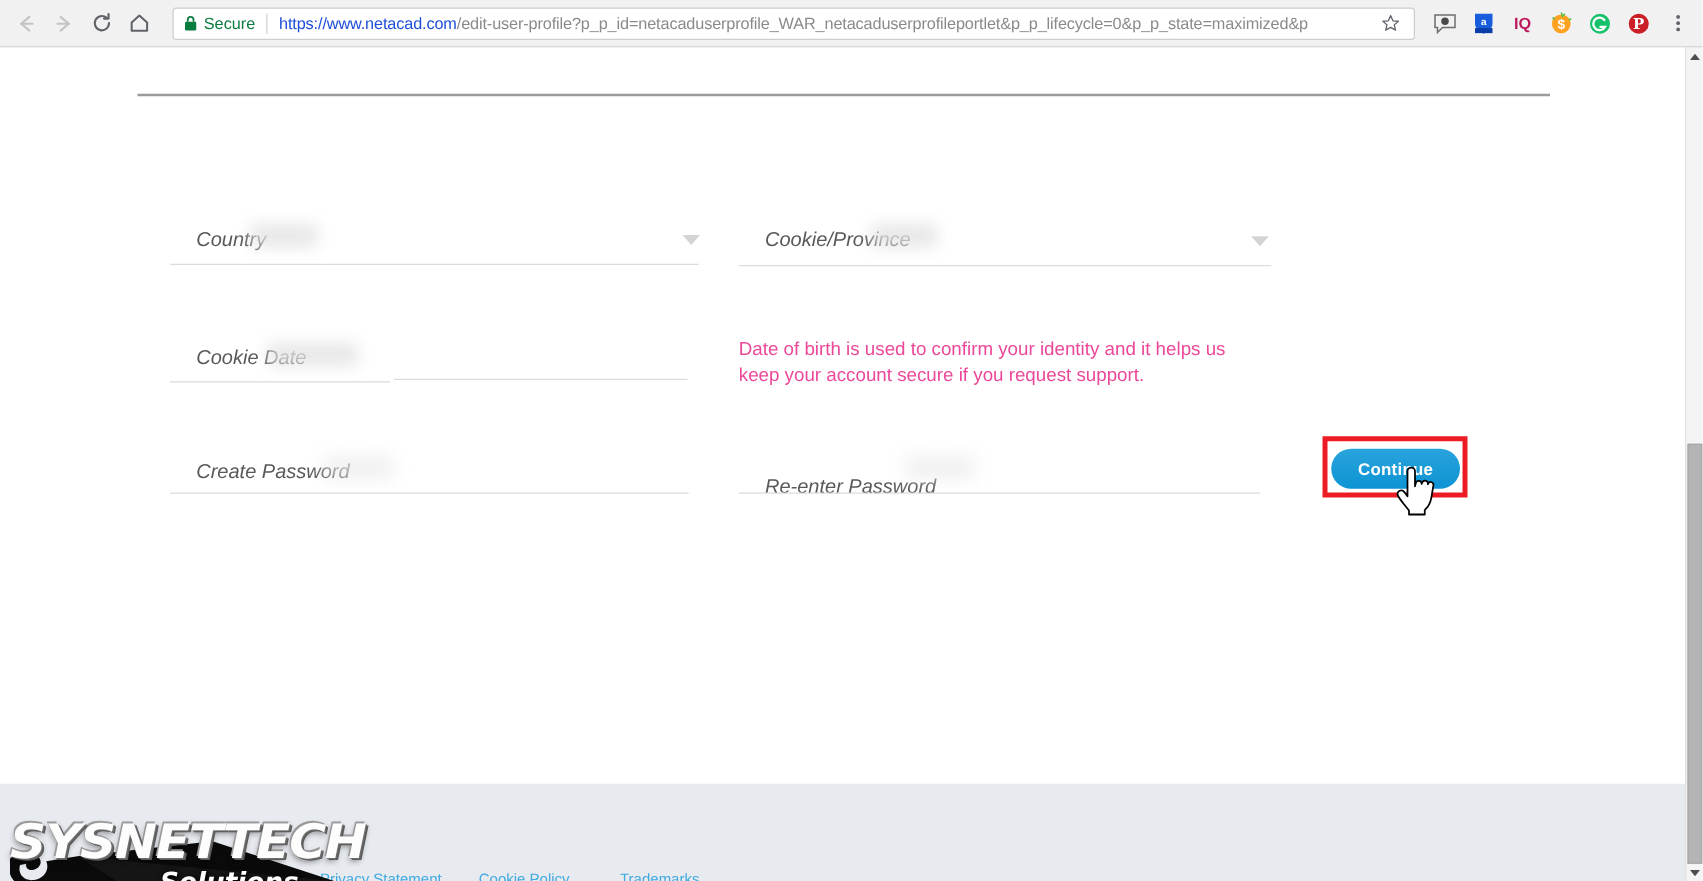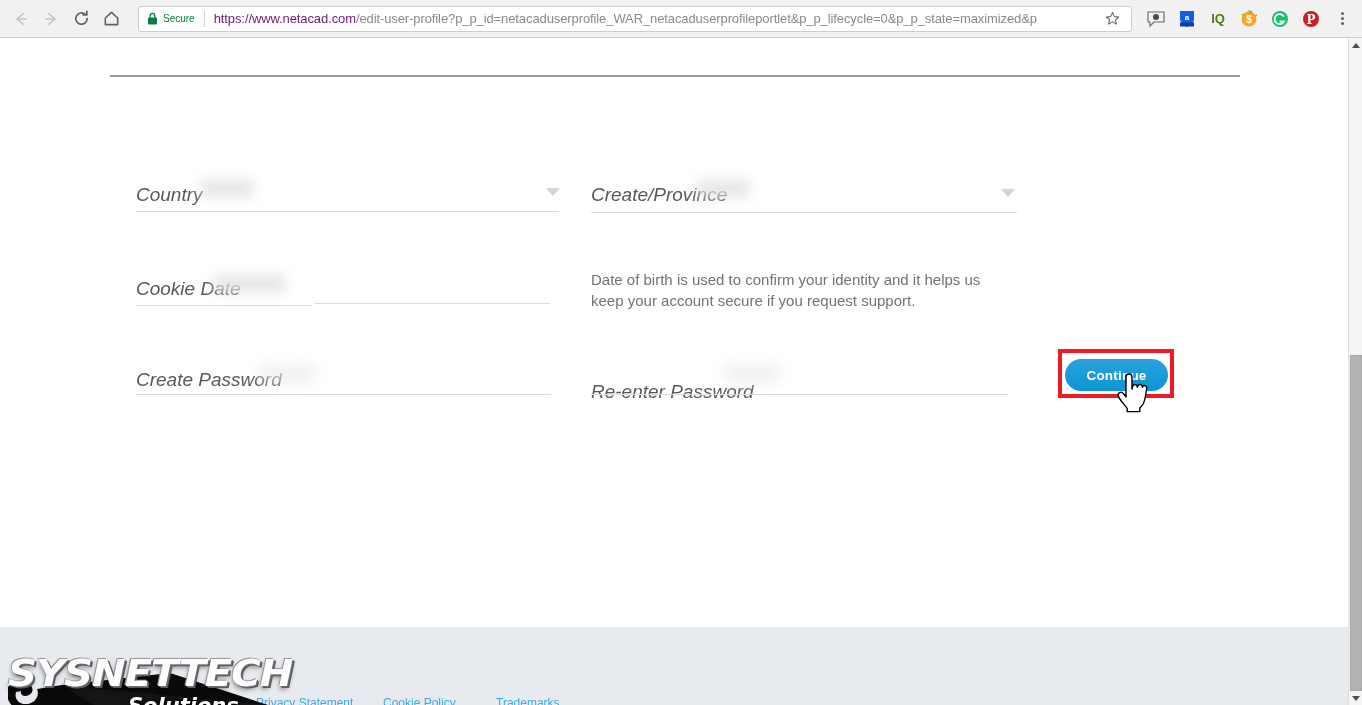--- a/index.html
+++ b/index.html
@@ -49,39 +49,39 @@
     align-items: center;
     padding: 0 8px;
     box-sizing: border-box;
     overflow: hidden;
   }
   .secure-chip {
     display: flex;
     align-items: center;
     flex: none;
     color: #0b7c3f;
-    font-size: 10px;
+    font-size: 13px;
   }
   .lock-ico { margin-right: 5px; display: block; }
   .omni-sep {
     width: 1px;
     height: 16px;
     background: #d2d2d2;
     margin: 0 9px;
     flex: none;
   }
   .url-text {
     font-size: 13px;
     white-space: nowrap;
     overflow: hidden;
     color: #8a8a8a;
     flex: 1;
     letter-spacing: -0.1px;
   }
-  .url-text .host { color: #701a75; }
+  .url-text .host { color: #1d4ed8; }
   .star-btn { flex: none; width: 22px; display:flex; align-items:center; justify-content:center;}
 
   .ext-icons {
     display: flex;
     align-items: center;
     flex: none;
     padding-right: 6px;
     gap: 3px;
   }
   .ext-ico {
@@ -121,24 +121,25 @@
 
   .form-area { position: absolute; left: 0; top: 0; width: 1348px; height: 589px; }
 
   .field {
     position: absolute;
     display: flex;
     align-items: baseline;
   }
   .field-label {
     font-style: italic;
-    font-size: 19px;
+    font-size: 16px;
     color: #58595b;
     white-space: nowrap;
     flex: none;
+    margin-left: 21px;
   }
   .field-underline {
     position: absolute;
     height: 1px;
     background: #dcdcdc;
   }
   .blur-val {
     position: absolute;
     border-radius: 3px;
     background: #e4e4e4;
@@ -152,21 +153,21 @@
     width: 0; height: 0;
     border-left: 7px solid transparent;
     border-right: 7px solid transparent;
     border-top: 8px solid #d4d4d4;
   }
 
   .helper-text {
     position: absolute;
     font-size: 15px;
     line-height: 20.5px;
-    color: #737373;
+    color: #ec4899;
     font-family: "Liberation Sans", sans-serif;
   }
 
   
   .hl-box {
     position: absolute;
     left: 1058px; top: 311px;
     width: 116px; height: 49px;
     border: 4px solid #ed1c24;
     box-sizing: border-box;
@@ -341,21 +342,21 @@
       </svg>
     </div>
     <div class="ext-ico">
       <svg width="18" height="20" viewBox="0 0 18 20">
         <path d="M2 2 H16 V10 C16 15 9 18 9 18 C9 18 2 15 2 10 Z" fill="#175ddc"></path>
         <text x="9" y="11" font-size="8" fill="#fff" text-anchor="middle" font-family="Liberation Sans, sans-serif" font-weight="bold">a</text>
         <rect x="2" y="13.5" width="14" height="4" fill="#0b3da8"></rect>
       </svg>
     </div>
     <div class="ext-ico">
-      <span style="color:#4d7c0f;font-size:13px;font-weight:bold;font-family:'Liberation Sans',sans-serif;">IQ</span>
+      <span style="color:#be185d;font-size:13px;font-weight:bold;font-family:'Liberation Sans',sans-serif;">IQ</span>
     </div>
     <div class="ext-ico">
       <svg width="20" height="20" viewBox="0 0 20 20">
         <circle cx="10" cy="10" r="7.5" fill="#ffa21f"></circle>
         <text x="10" y="14" font-size="11" fill="#fff" text-anchor="middle" font-family="Liberation Sans, sans-serif" font-weight="bold">$</text>
         <path d="M10 1 L11 4 L13 2 M18 6 L16 7 M3 5 L5 6.5" stroke="#5cc24a" stroke-width="1.3" fill="none"></path>
       </svg>
     </div>
     <div class="ext-ico">
       <svg width="20" height="20" viewBox="0 0 20 20">
@@ -384,21 +385,21 @@
   <div class="form-area">
 
     <div class="field" style="left:136px; top:146px;">
       <span class="field-label">Country</span>
     </div>
     <div class="blur-val" style="left:200px; top:141px; width:54px; height:19px;"></div>
     <div class="caret" style="left:546px; top:150px;"></div>
     <div class="field-underline" style="left:136px; top:173px; width:423px;"></div>
 
     <div class="field" style="left:591px; top:146px;">
-      <span class="field-label">Create/Province</span>
+      <span class="field-label">Cookie/Province</span>
     </div>
     <div class="blur-val" style="left:697px; top:141px; width:53px; height:19px;"></div>
     <div class="caret" style="left:1001px; top:151px;"></div>
     <div class="field-underline" style="left:591px; top:174px; width:426px;"></div>
 
     <div class="field" style="left:136px; top:240px;">
       <span class="field-label">Cookie Date</span>
     </div>
     <div class="blur-val" style="left:214px; top:236px; width:72px; height:19px;"></div>
     <div class="field-underline" style="left:136px; top:267px; width:176px;"></div>

